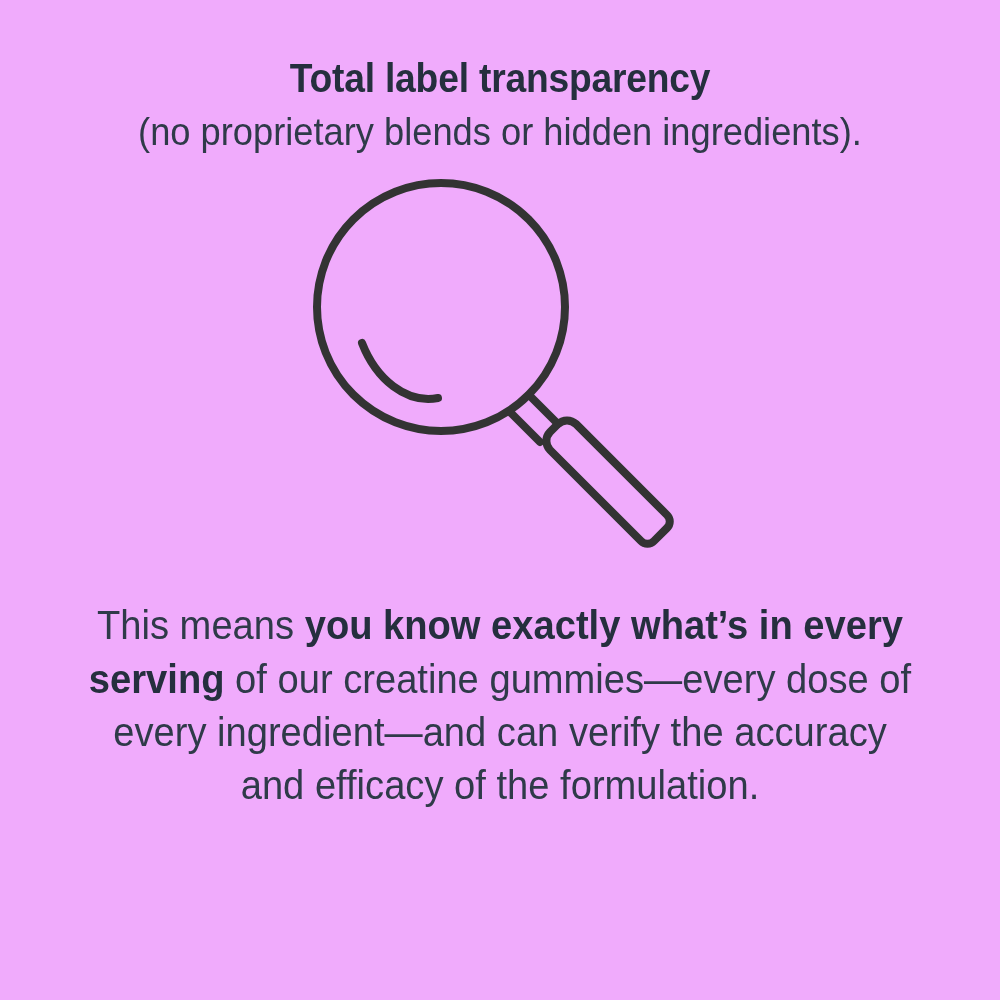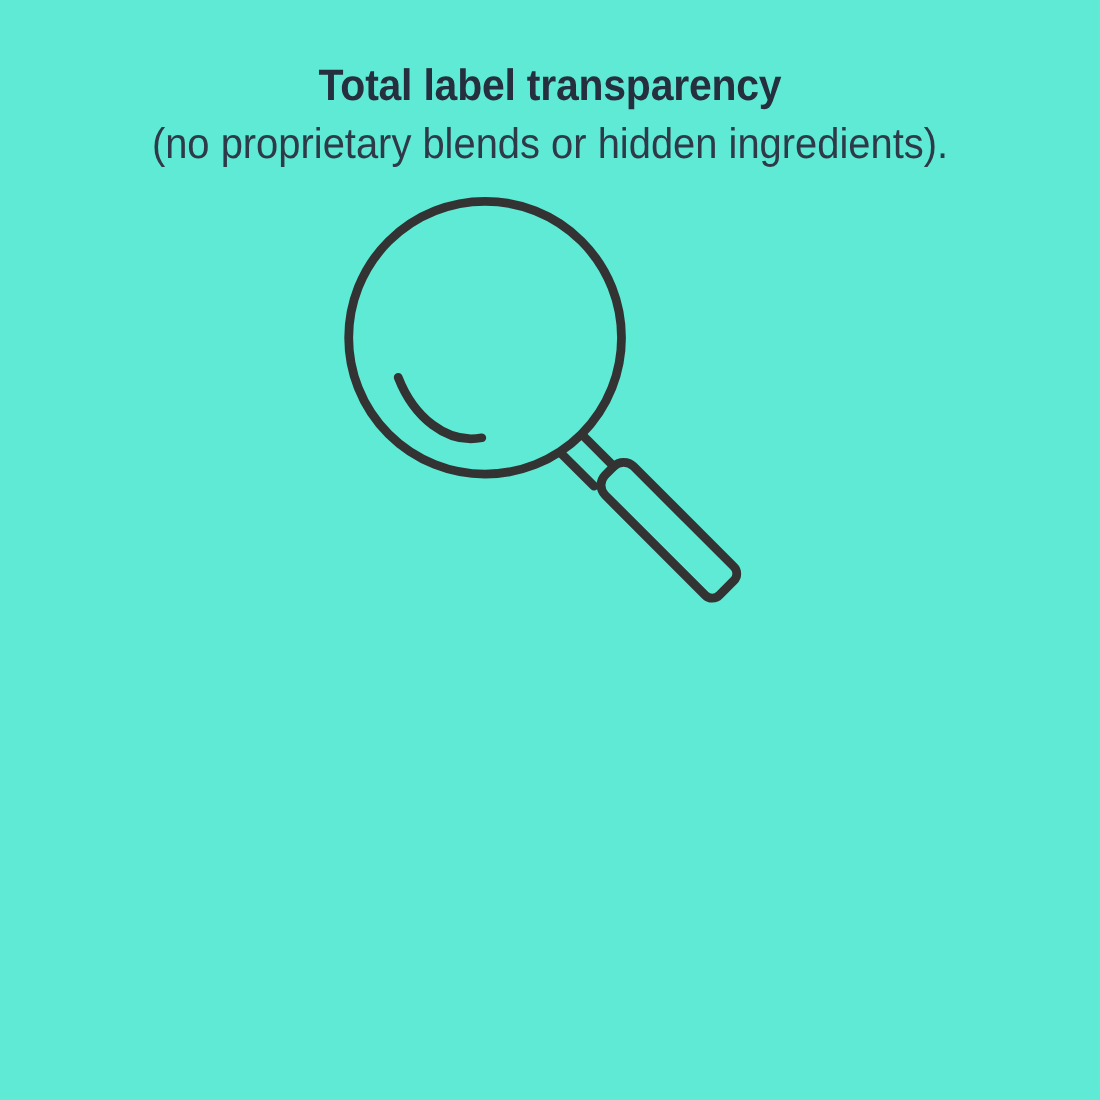--- a/index.html
+++ b/index.html
@@ -11,21 +11,21 @@
     height: 1000px;
     background: #ffffff;
     font-family: "Liberation Sans", "DejaVu Sans", sans-serif;
     overflow: hidden;
   }
 
   .card {
     position: relative;
     width: 1000px;
     height: 1000px;
-    background: #5eead4;
+    background: #f0abfc;
     display: flex;
     flex-direction: column;
     align-items: center;
     box-sizing: border-box;
   }
 
   
   .heading-block {
     width: 880px;
     margin-top: 52px;
@@ -120,14 +120,19 @@
                  A 9 9 0 0 1 377 353
                  L 364 366
                  A 9 9 0 0 1 351 366
                  L 260 275
                  A 13 13 0 0 1 260 257
                  Z"></path>
       </g>
     </svg>
   </div>
 
+  <div class="body-block">
+    <p class="body-copy">
+      <span>This means </span><b>you know exactly what’s in every serving</b><span> of our creatine gummies—every dose of every ingredient—and can verify the accuracy and efficacy of the formulation.</span>
+    </p>
+  </div>
 
 </div>
 
 </body></html>

